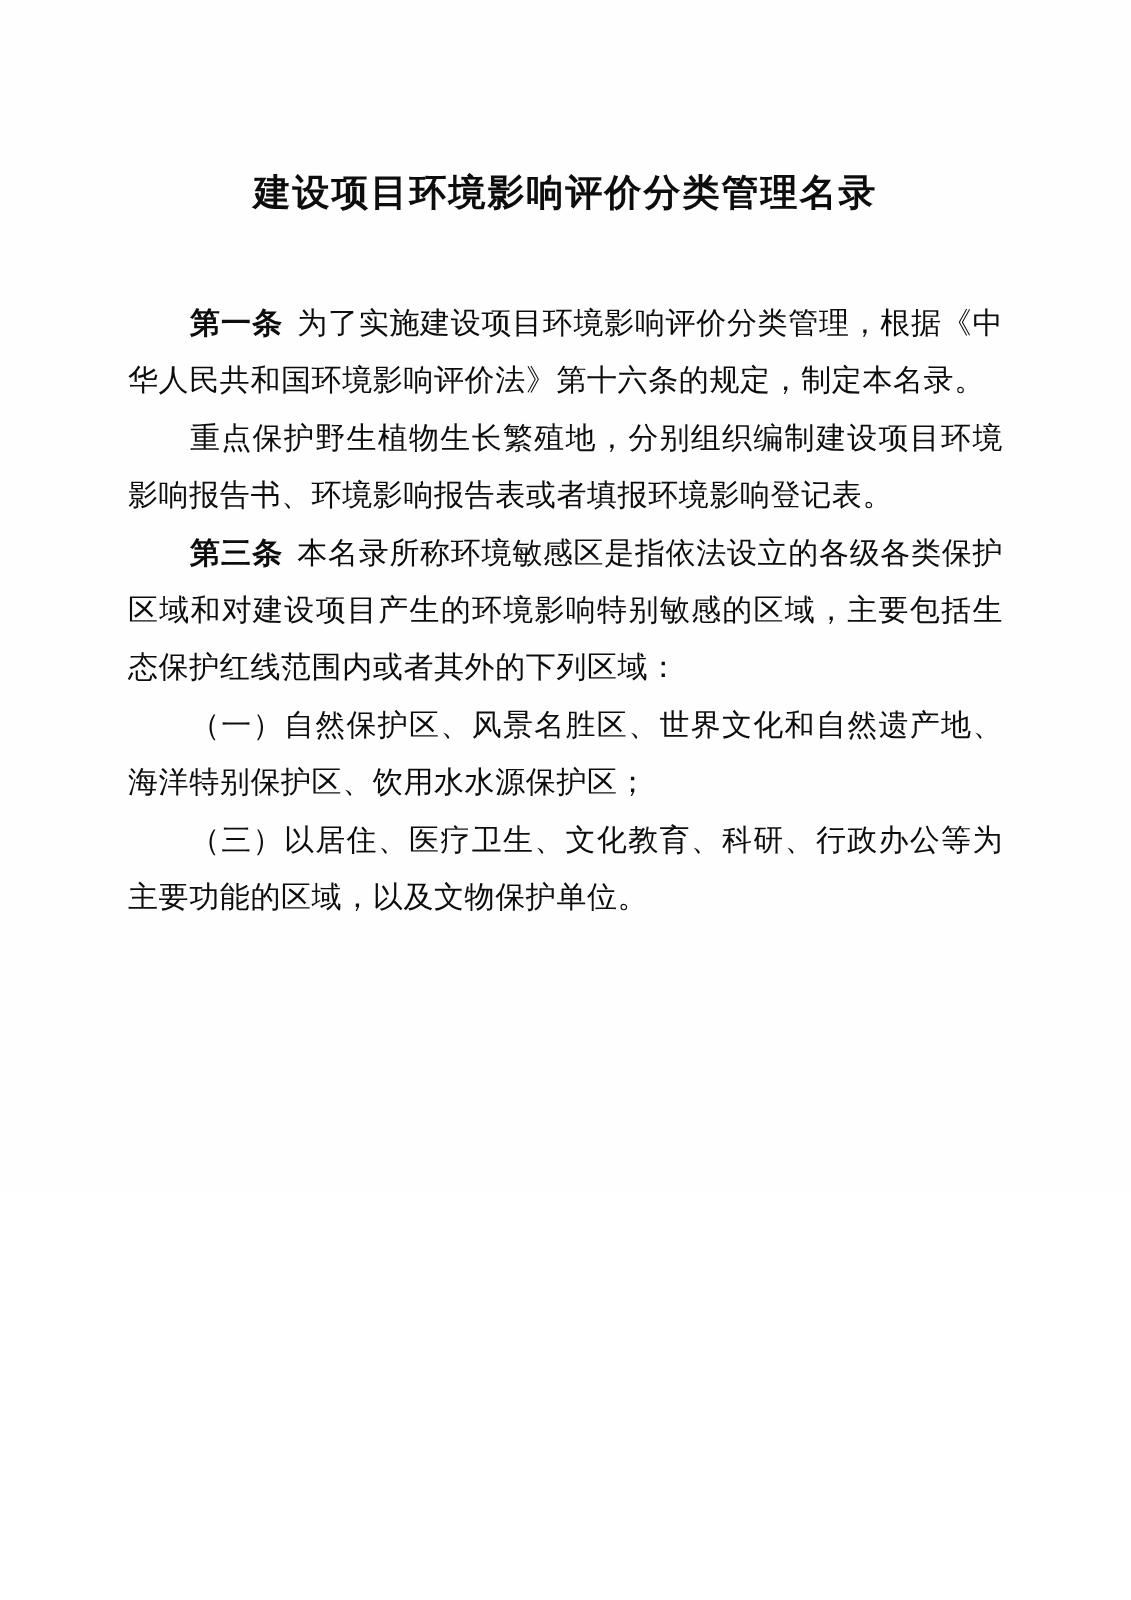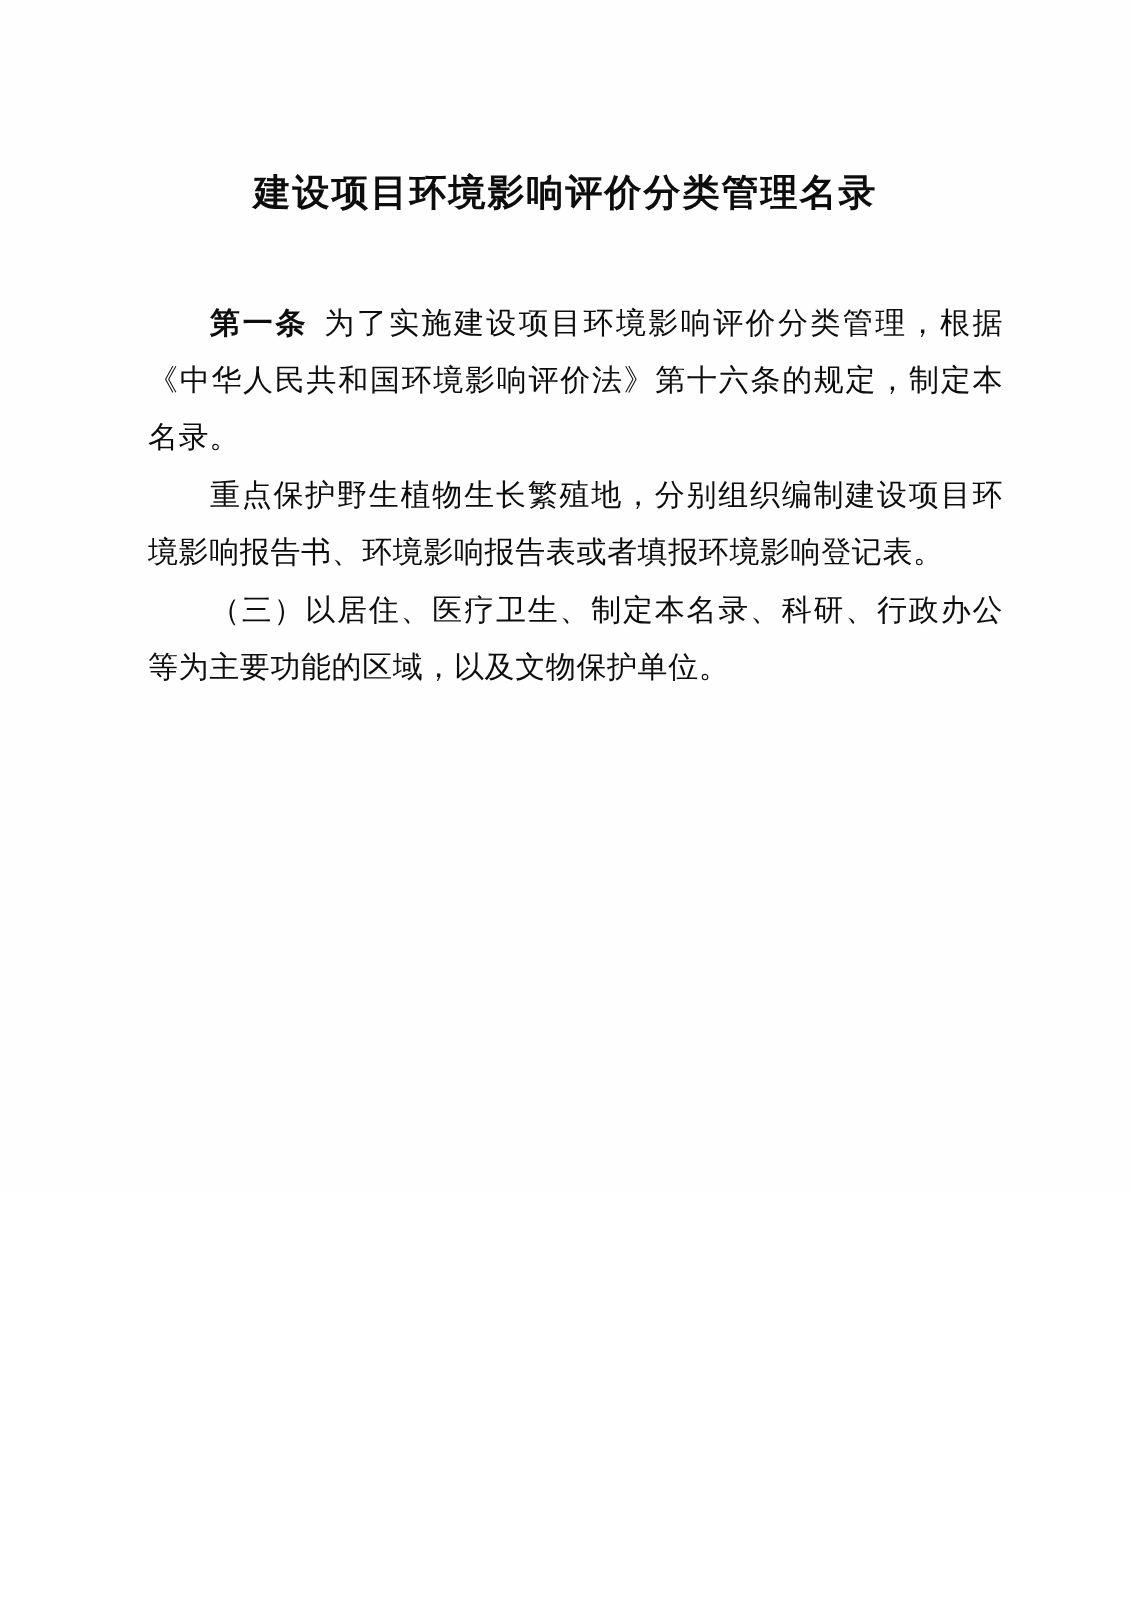--- a/index.html
+++ b/index.html
@@ -30,21 +30,20 @@
     padding-top: 168px;
     text-align: center;
     font-size: 37px;
     font-weight: bold;
     letter-spacing: 2px;
     line-height: 1.3;
     font-family: "DejaVu Serif", "Liberation Serif", serif;
   }
   .body-text {
     margin-top: 78px;
-    margin-left: 20px;
   }
   p.para {
     margin: 0 0 0 0;
     font-size: 30px;
     line-height: 57px;
     text-align: justify;
     text-justify: inter-ideograph;
     letter-spacing: 0.6px;
     text-indent: 62px;
   }
@@ -82,24 +81,30 @@
 
       <p class="para">
         <span class="art-label">第一条</span><span class="art-gap"></span><span>为了实施建设项目环境影响评价分类管理，根据《中华人民共和国环境影响评价法》第十六条的规定，制定本名录。</span>
       </p>
 
 
       <p class="para">
         <span>重点保护野生植物生长繁殖地，分别组织编制建设项目环境影响报告书、环境影响报告表或者填报环境影响登记表。</span>
       </p>
 
+      <p class="para">
+        <span class="art-label">第三条</span><span class="art-gap"></span><span>本名录所称环境敏感区是指依法设立的各级各类保护区域和对建设项目产生的环境影响特别敏感的区域，主要包括生态保护红线范围内或者其外的下列区域：</span>
+      </p>
 
+      <p class="para">
+        <span>（一）自然保护区、风景名胜区、世界文化和自然遗产地、海洋特别保护区、饮用水水源保护区；</span>
+      </p>
 
 
       <p class="para">
-        <span>（三）以居住、医疗卫生、制定本名录、科研、行政办公等为主要功能的区域，以及文物保护单位。</span>
+        <span>（三）以居住、医疗卫生、文化教育、科研、行政办公等为主要功能的区域，以及文物保护单位。</span>
       </p>
 
     </div>
   </div>
 
   <div class="page-num">—1—</div>
 </div>
 
 </body></html>

